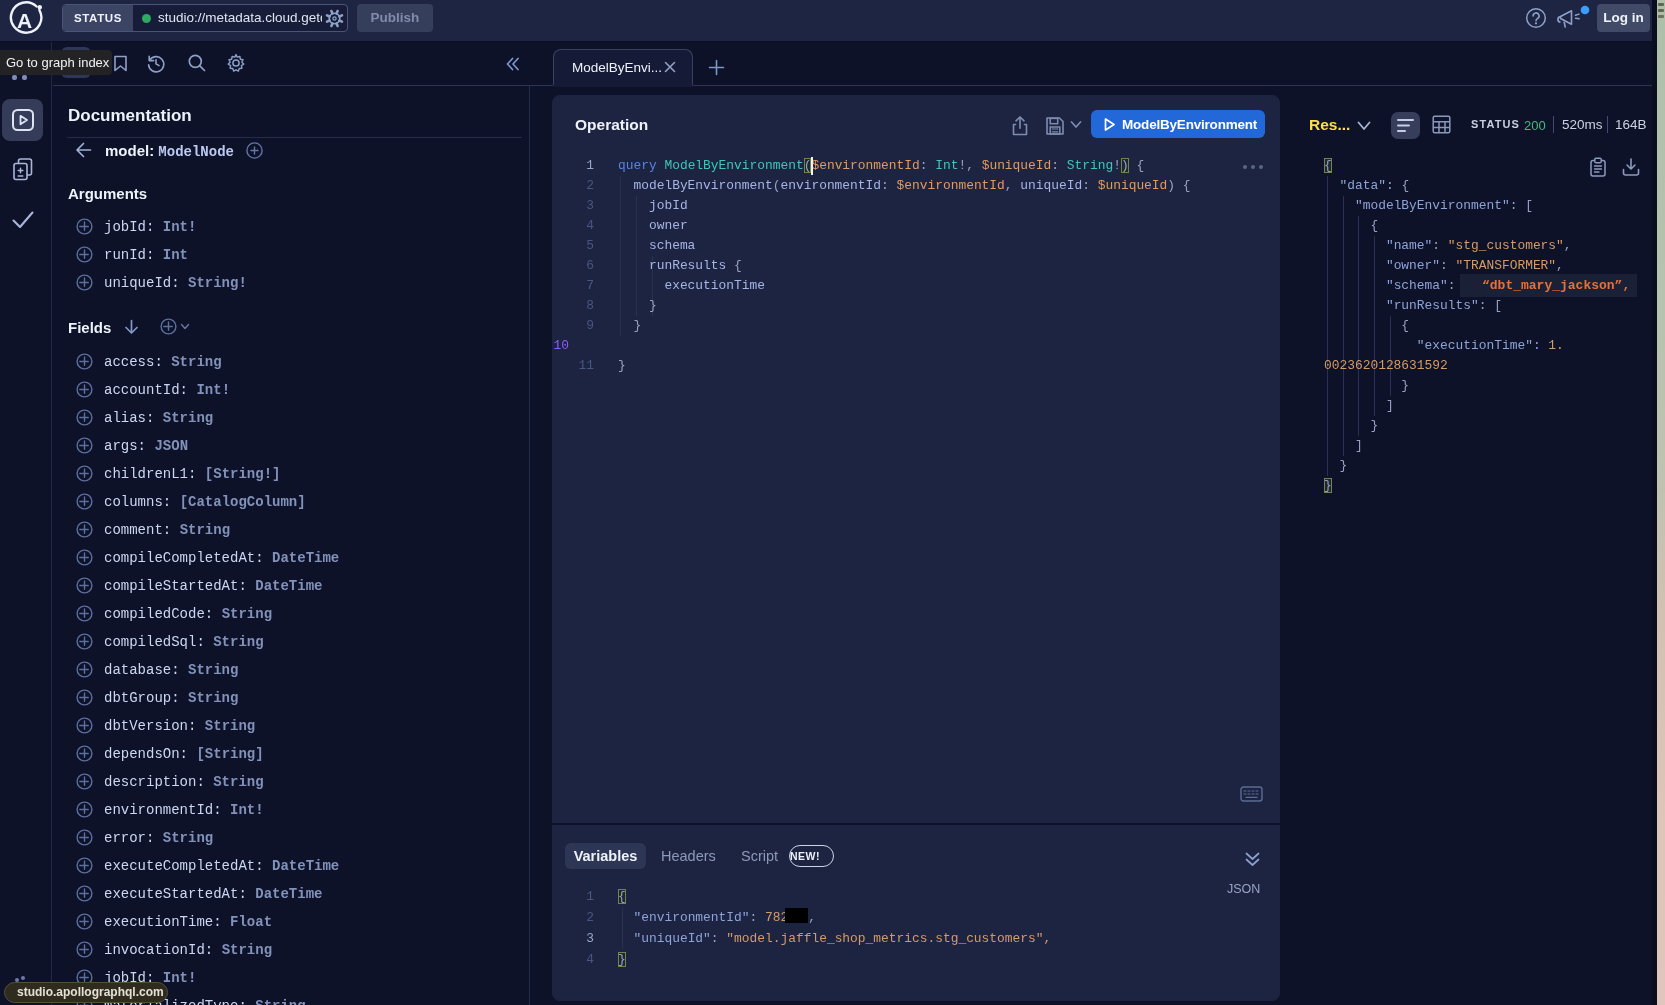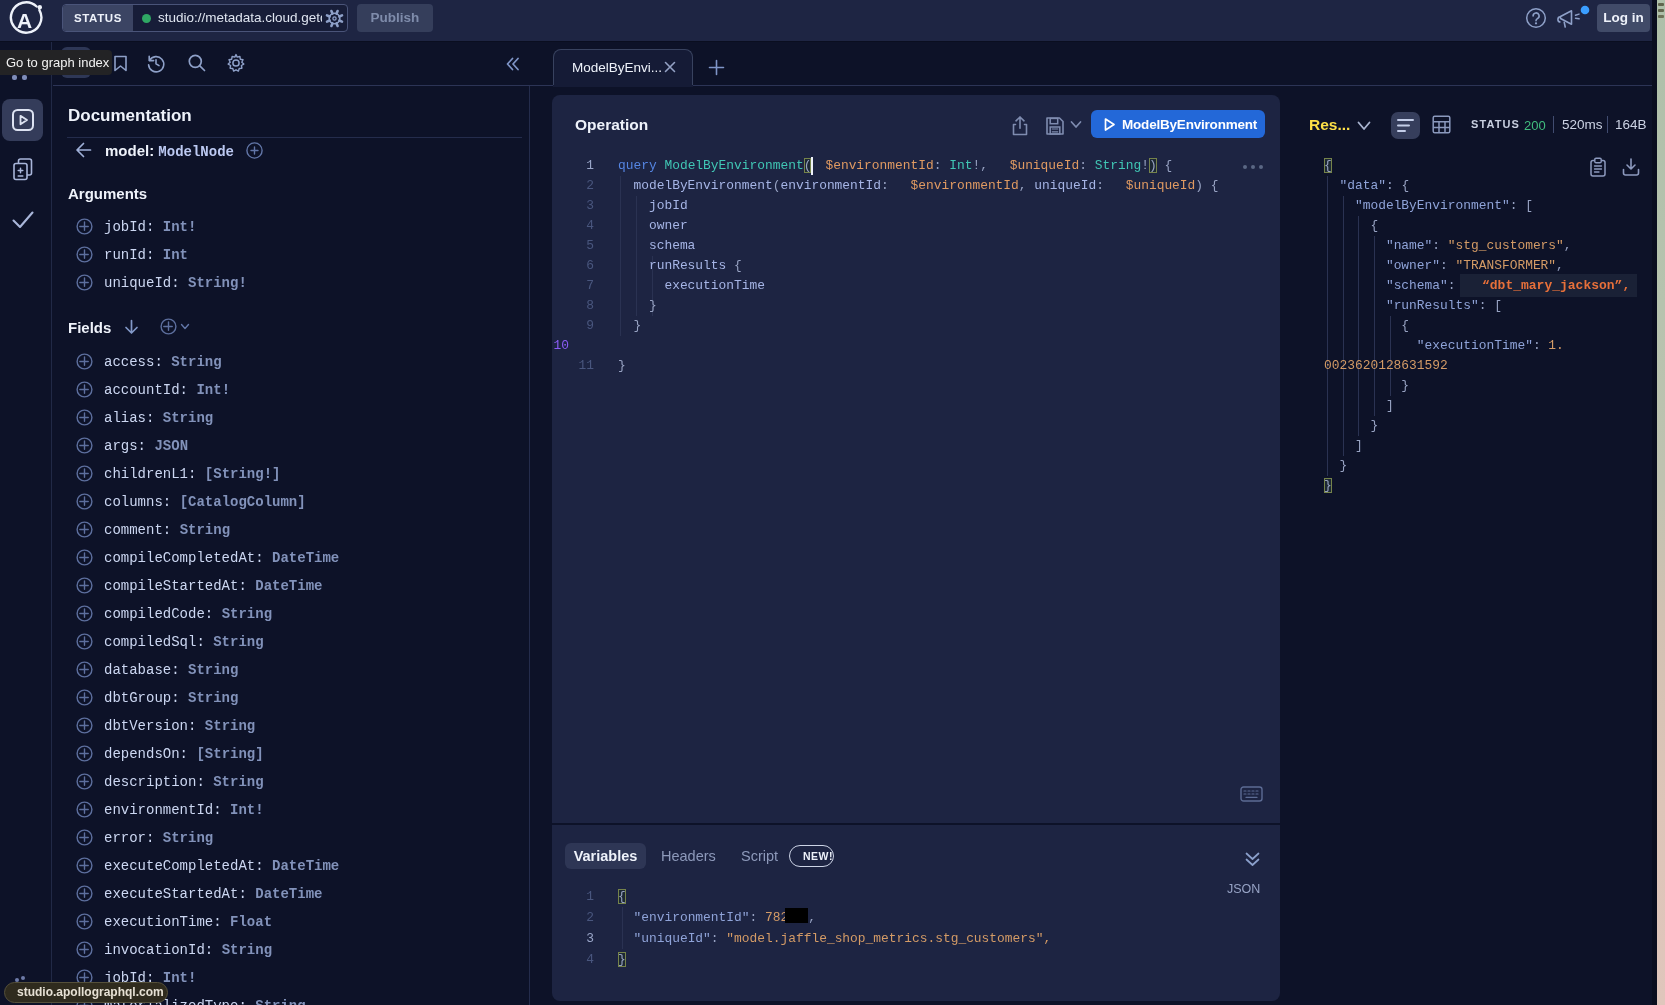--- a/index.html
+++ b/index.html
@@ -8,21 +8,21 @@
   .ab { position:absolute; }
   .mono { font-family:"Liberation Mono", monospace; }
   .cl { position:absolute; height:20px; font:12.9px/20px "Liberation Mono", monospace; white-space:pre; color:#a6b5e6; z-index:2; }
   .vln { position:absolute; height:21px; font:12.9px/21px "Liberation Mono", monospace; white-space:pre; color:#a6b5e6; z-index:2; }
   .ln { position:absolute; width:36px; text-align:right; font:12.9px/20px "Liberation Mono", monospace; color:#49567e; z-index:2; }
   .fr { position:absolute; height:20px; font:14px/20px "Liberation Mono", monospace; white-space:pre; color:#ccd7f2; }
   .fr b { font-weight:bold; color:#8292ba; }
   .bx { box-shadow: inset 0 0 0 1px #75834b; background:#1c2733; }
   .g  { position:absolute; width:1px; background:#2a3252; z-index:1; }
   .k  { color:#8fa3d8; } .v { color:#d49b66; } .p { color:#97a2c2; }
-  .kw { color:#5585e2; } .t { color:#40c6b4; } .o { color:#e09a62;padding-left:14px; }
+  .kw { color:#5585e2; } .t { color:#40c6b4; } .o { color:#e09a62; }
 </style></head><body>
 <div id="app">
 <div class="ab" style="left:1652px;top:0;width:5px;height:1005px;background:#0a0e1f"></div>
     <div class="ab" style="left:1657px;top:0;width:8px;height:1005px;
  background:linear-gradient(180deg,#aebfa9 0%,#b6c3ae 30%,#bfc2b0 48%,#d2c1b2 62%,#ddc5b8 80%,#e0c6bc 100%);"></div>
 <div class="ab" style="left:1658px;top:3px;width:6px;height:2.5px;background:#61664e;border-radius:1px"></div>
 <div class="ab" style="left:1658px;top:9px;width:6px;height:2.5px;background:#61664e;border-radius:1px"></div>
 <div class="ab" style="left:1658px;top:15px;width:6px;height:2.5px;background:#6d7258;border-radius:1px"></div>
 <div class="ab" style="left:0;top:0;width:1652px;height:42px;background:#1e2543;border-bottom:1px solid #0a0e20"></div>
     <svg style="position:absolute;left:6px;top:1px" width="37" height="37" viewBox="0 0 37 37" fill="none">
@@ -310,21 +310,21 @@
     <div class="cl" style="left:618px;top:336px"></div>
     <div class="ln" style="left:558px;top:356px;color:#49567e">11</div>
     <div class="cl" style="left:618px;top:356px"><span class="p">}</span></div>
     <div class="ab" style="left:811px;top:157px;width:1.6px;height:18px;background:#eef2fa;z-index:3"></div>
     <div class="g" style="left:620px;top:176px;height:160px"></div>
     <div class="g" style="left:636px;top:196px;height:120px"></div>
     <div class="g" style="left:652px;top:256px;height:60px"></div>
     <div class="ab" style="left:565px;top:843px;width:81px;height:26px;background:#2e3655;border-radius:6px;color:#eef2fa;font-size:14.5px;font-weight:bold;text-align:center;line-height:26px">Variables</div>
 <div class="ab" style="left:661px;top:848px;color:#8d99ba;font-size:14.5px">Headers</div>
 <div class="ab" style="left:741px;top:848px;color:#8d99ba;font-size:14.5px">Script</div>
-<div class="ab" style="left:789px;top:845px;width:45px;height:22px;border:1.5px solid #cdd4e6;border-radius:11px;color:#eef2fa;font-size:10.5px;font-weight:bold;letter-spacing:.5px;text-align:right;line-height:20px">NEW!</div>
+<div class="ab" style="left:789px;top:845px;width:45px;height:22px;border:1.5px solid #cdd4e6;border-radius:11px;color:#eef2fa;font-size:10.5px;font-weight:bold;letter-spacing:.5px;text-align:left;line-height:20px">NEW!</div>
     <svg style="position:absolute;left:1244px;top:851px" width="17" height="17" viewBox="0 0 17 17" fill="none">
       <path d="M2.5 2.5 L8.5 8 L14.5 2.5 M2.5 8.5 L8.5 14 L14.5 8.5" stroke="#8ba0cc" stroke-width="1.7" stroke-linecap="round" stroke-linejoin="round"></path>
     </svg>
     <div class="ab" style="left:1227px;top:882px;color:#97a3c5;font-size:12.5px">JSON</div>
     <div class="ln" style="left:558px;top:886px;line-height:21px;color:#49567e">1</div>
     <div class="vln" style="left:618px;top:886px"><span class="p bx">{</span></div>
     <div class="ln" style="left:558px;top:907px;line-height:21px;color:#49567e">2</div>
     <div class="vln" style="left:618px;top:907px">  <span class="k">"environmentId"</span><span class="p">: </span><span class="v">782</span><span style="display:inline-block;width:23px;height:15px;background:#000;vertical-align:-2px;margin-left:-3px"></span><span class="p">,</span></div>
     <div class="ln" style="left:558px;top:928px;line-height:21px;color:#9aa6c8">3</div>
     <div class="vln" style="left:618px;top:928px">  <span class="k">"uniqueId"</span><span class="p">: </span><span class="v">"model.jaffle_shop_metrics.stg_customers"</span><span class="v">,</span></div>

